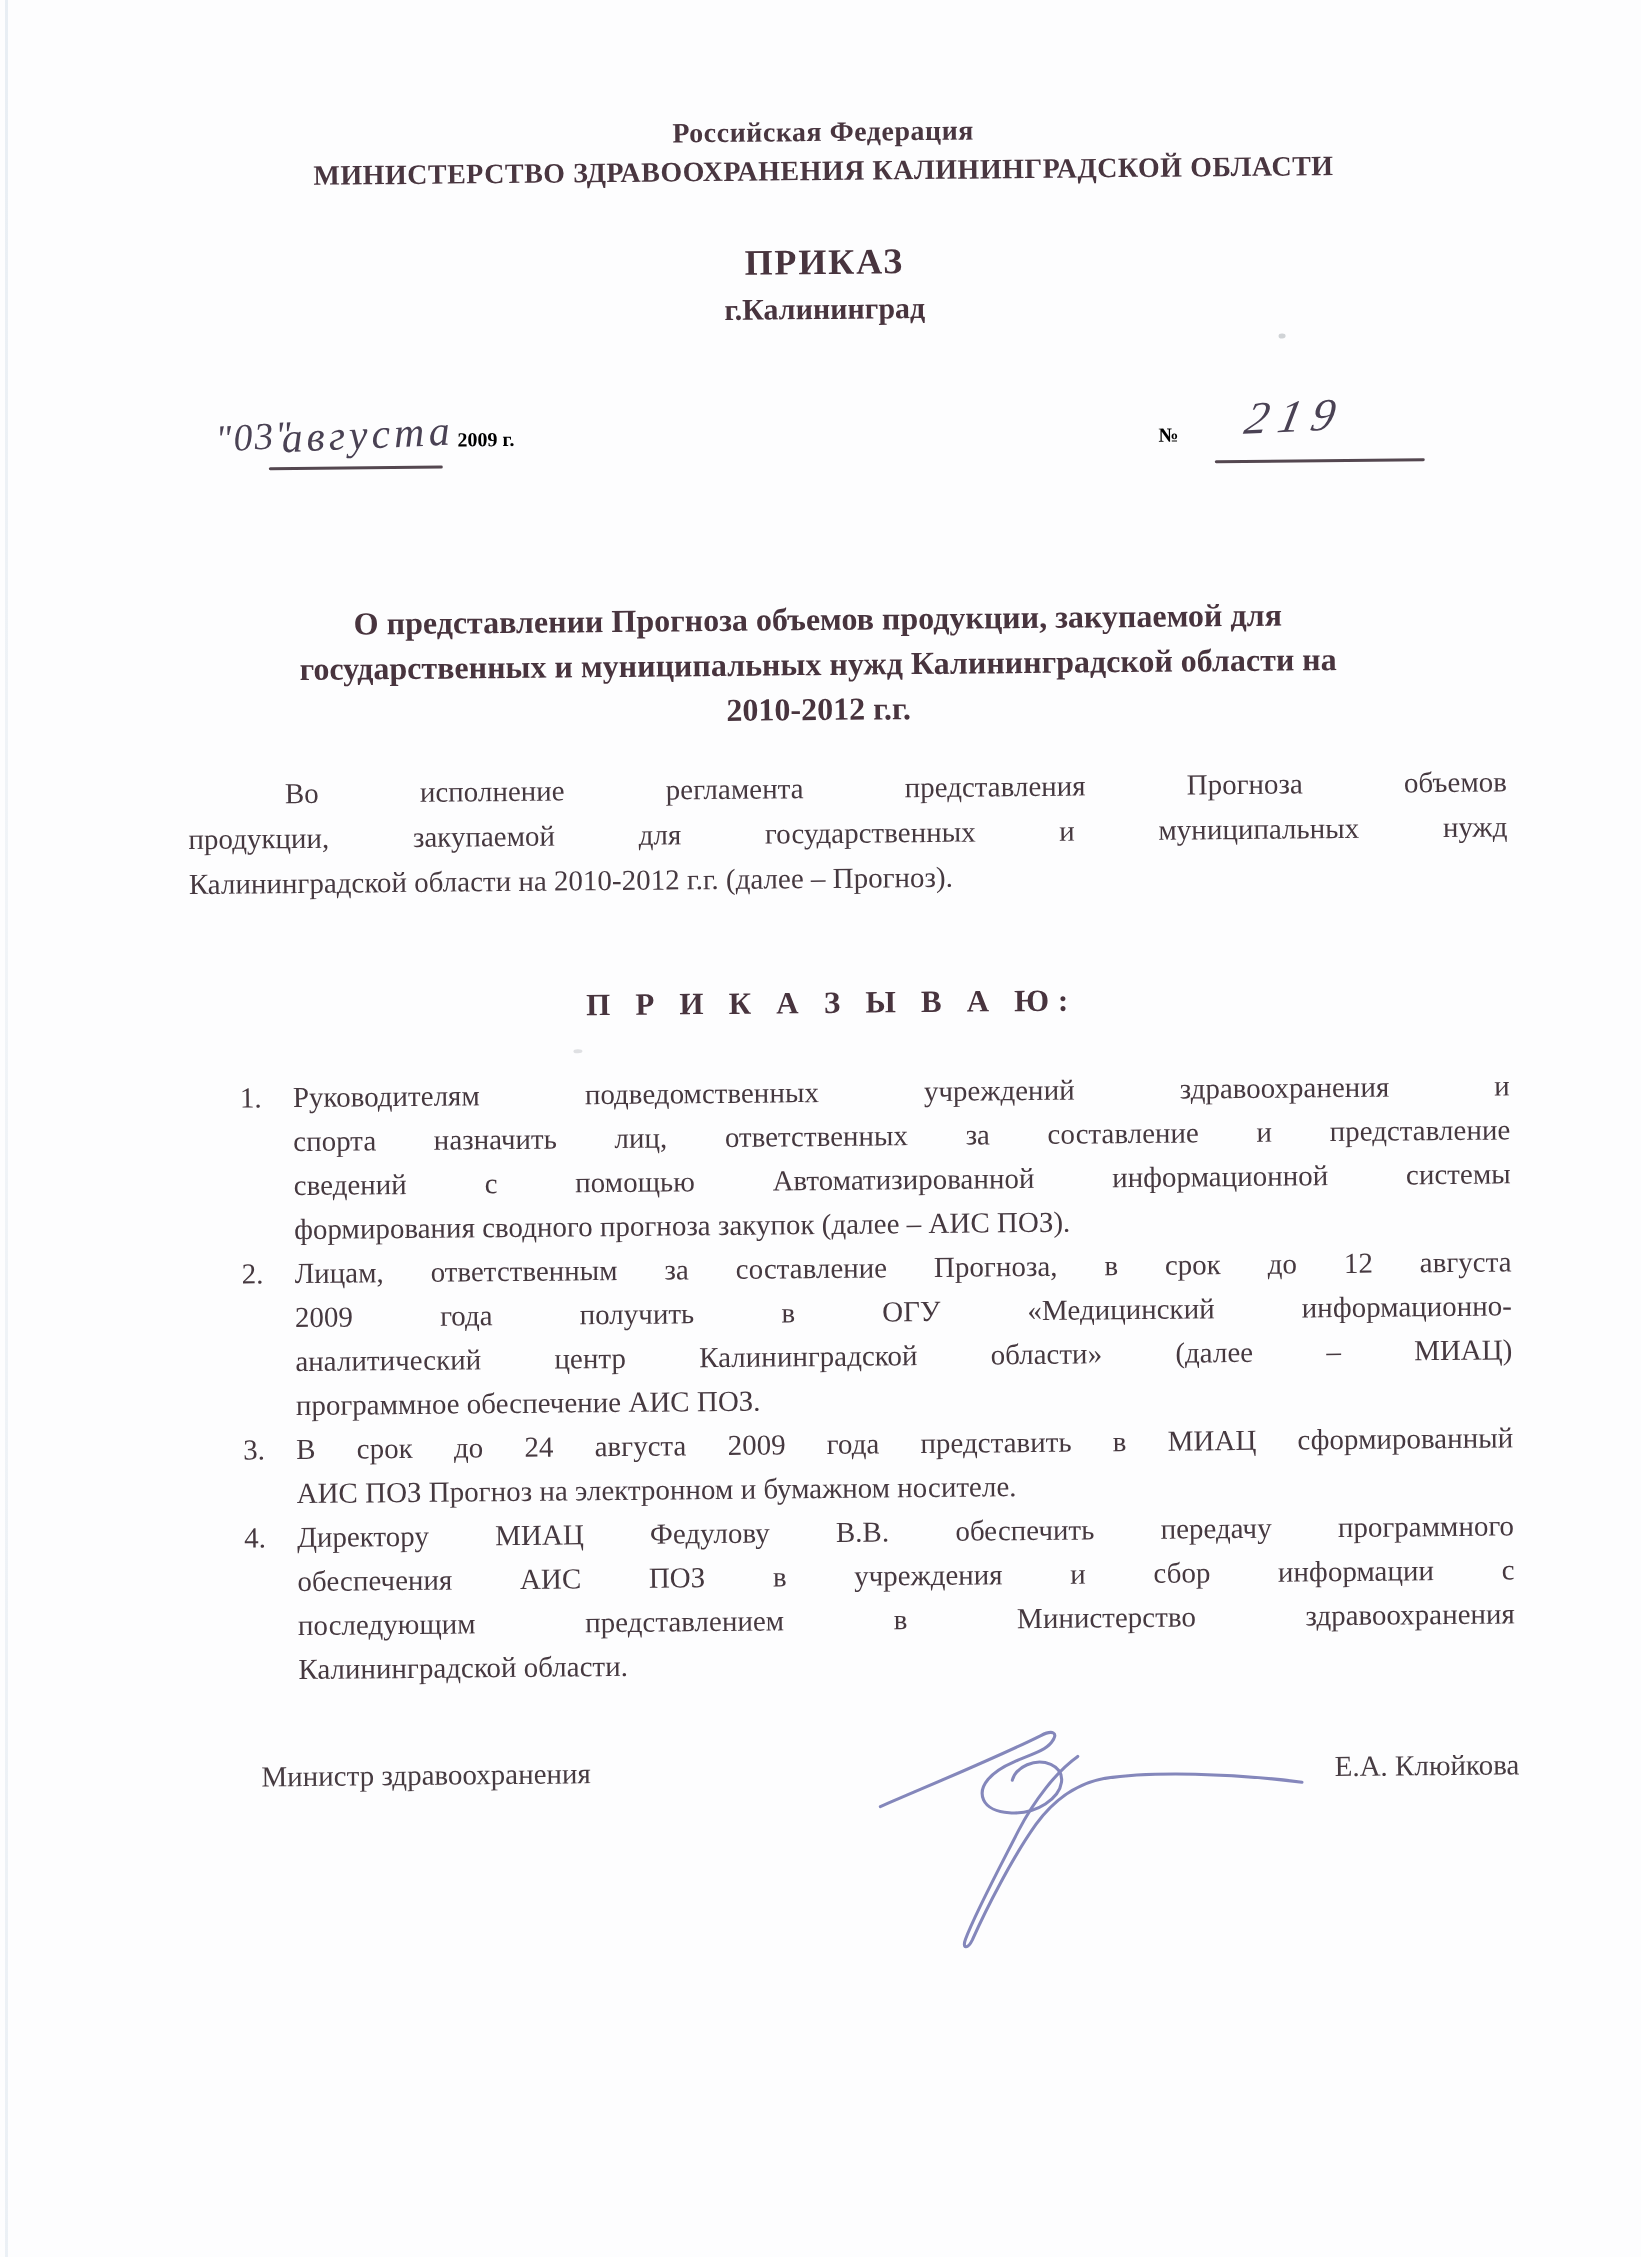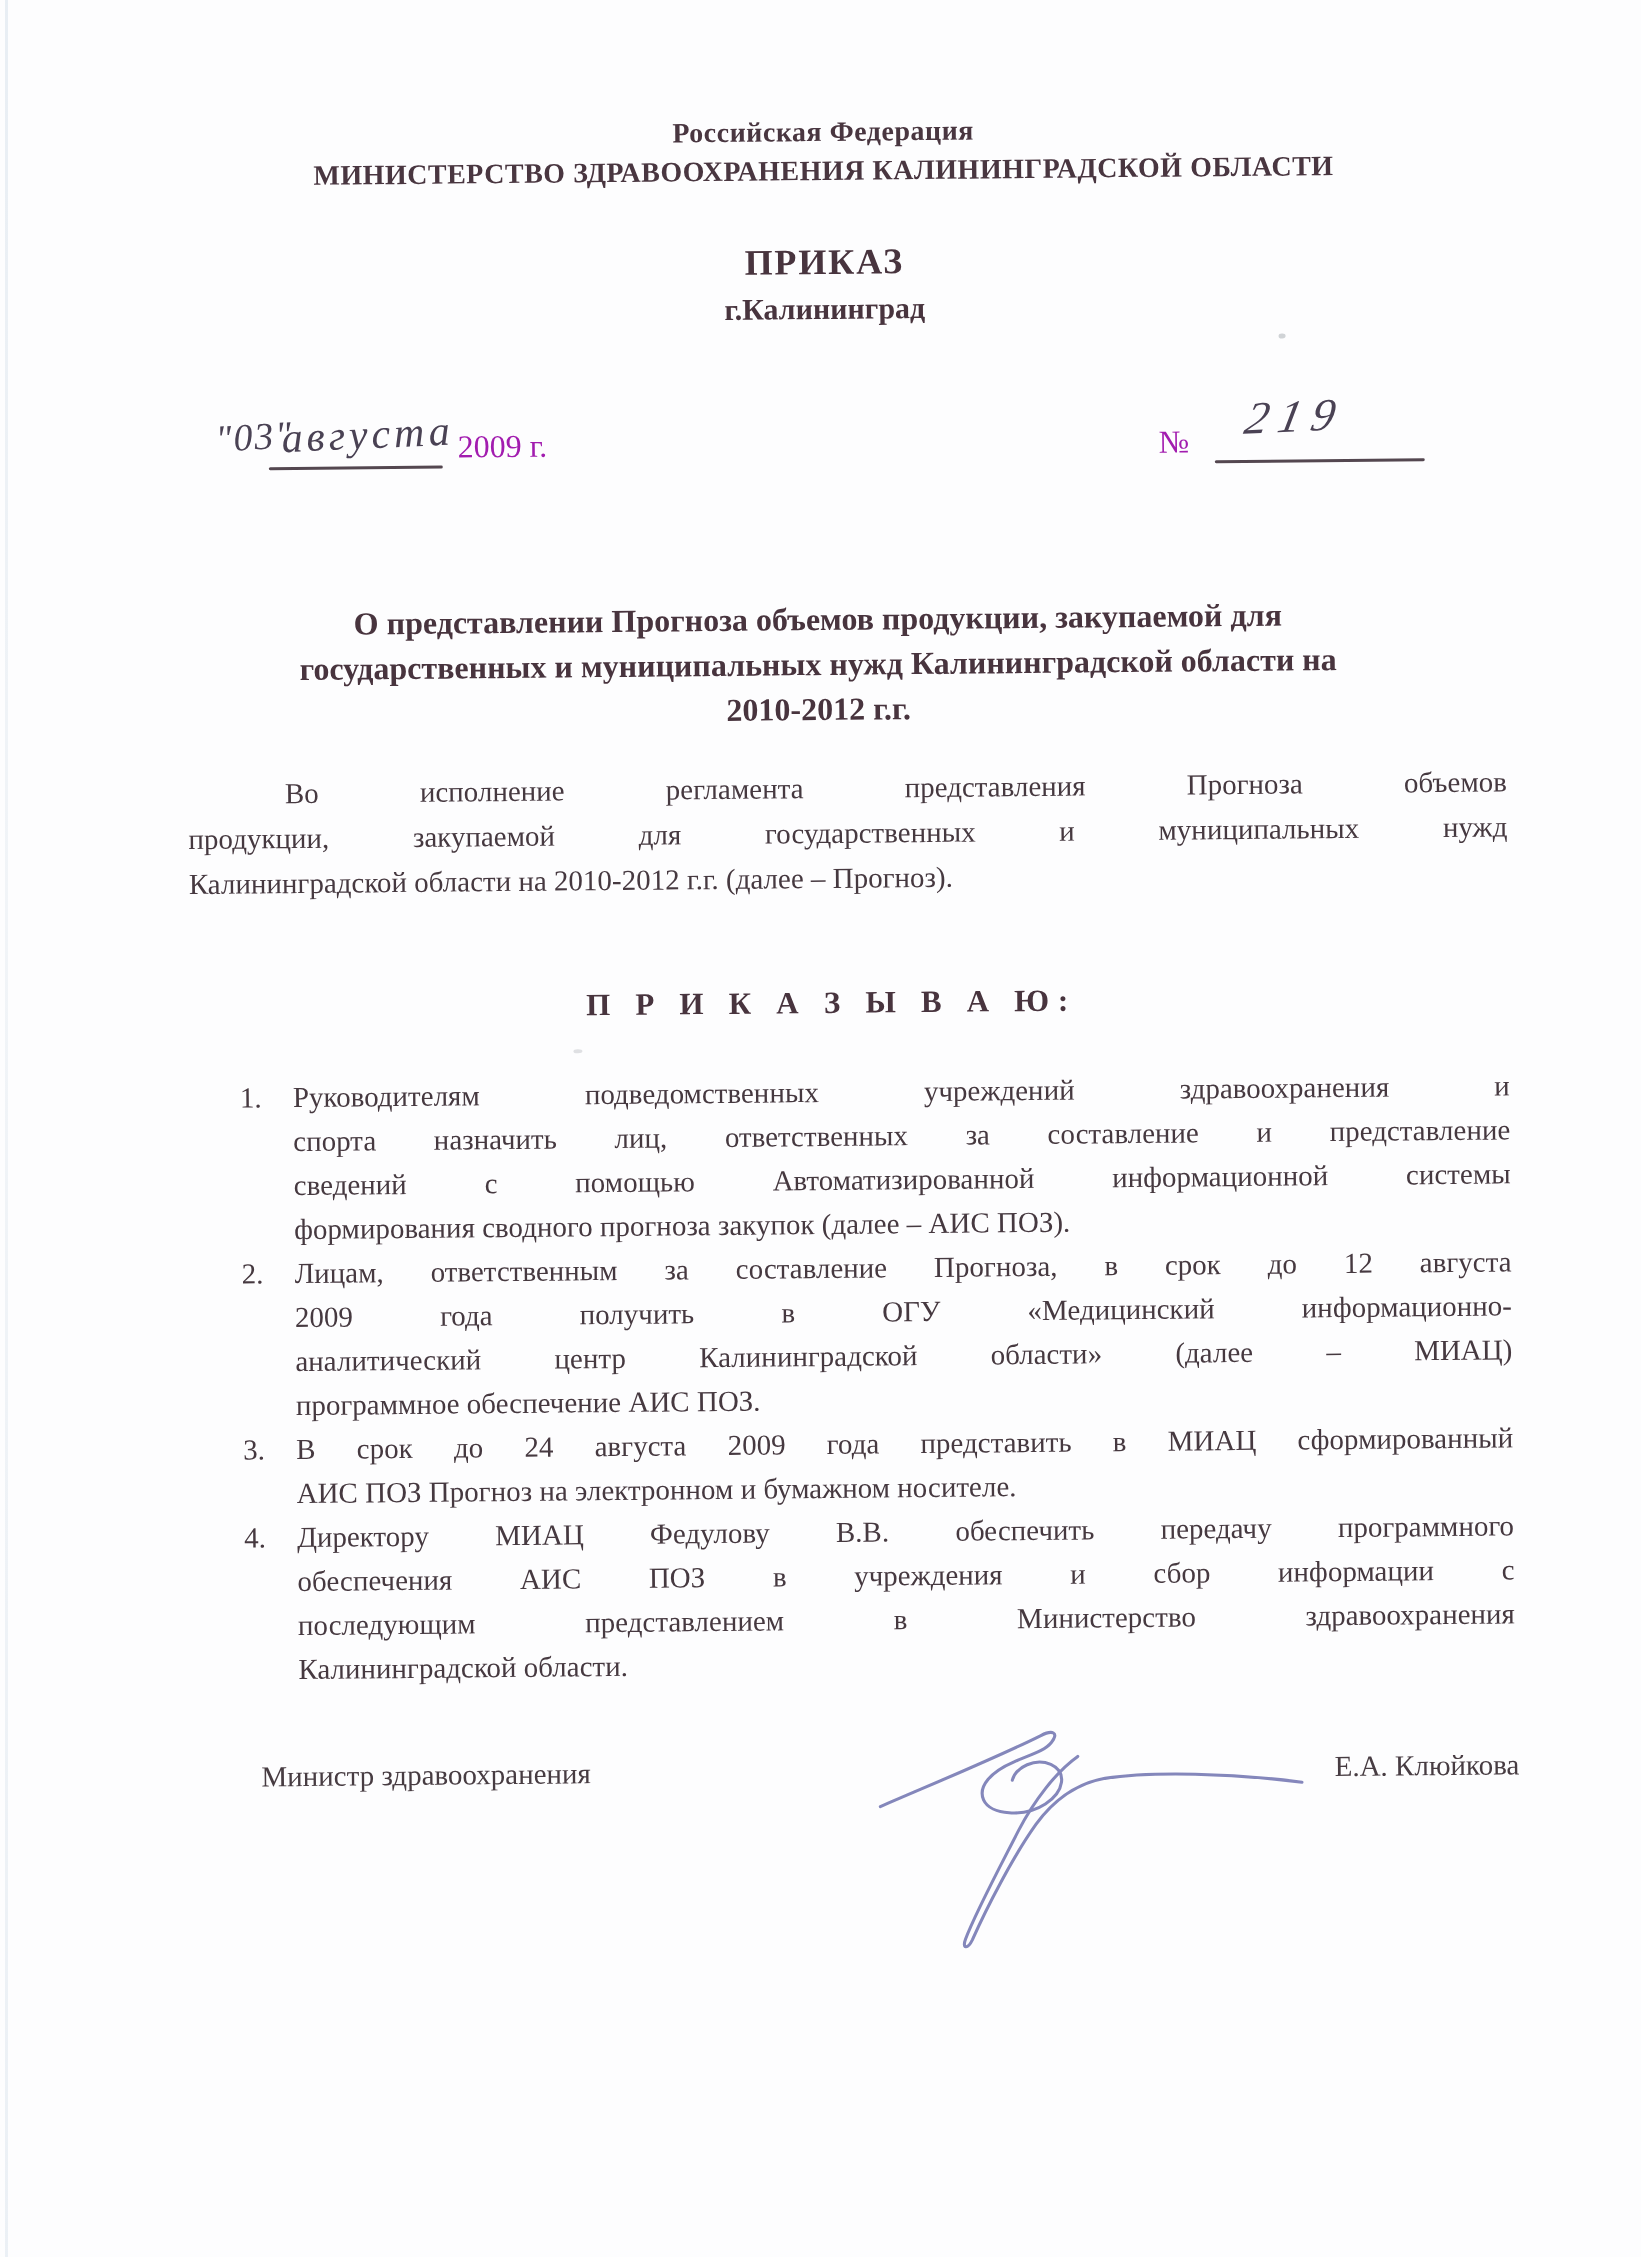--- a/index.html
+++ b/index.html
@@ -26,21 +26,21 @@
   .title-line{font-weight:bold;font-size:32px;line-height:45px;text-align:center;color:#48343e;}
   .body-line{font-size:29px;line-height:45px;}
   .jl{text-align:justify;text-align-last:justify;}
   .ll{text-align:left;}
   .indent{text-indent:97px;}
   .order-heading{font-weight:bold;font-size:31px;letter-spacing:8.7px;color:#48343e;}
   .list{left:238px;top:1070px;width:1270px;}
   .item{position:relative;padding-left:53px;}
   .item-num{position:absolute;left:0;top:0;font-size:29px;line-height:44px;}
   .item .body-line{line-height:44px;}
-  .printed-bold{font-weight:normal;font-size:32px;color:#a21caf;}
+  .printed-bold{font-weight:bold;font-size:20px;color:#000000;}
   .hand{font-style:italic;color:#4a4254;}
   .hand-day{font-size:38px;transform:rotate(-3deg);display:inline-block;letter-spacing:1.9px;}
   .hand-month{font-size:42px;transform:rotate(-2deg);display:inline-block;letter-spacing:3.9px;}
   .hand-num{font-size:46px;transform:skewX(-14deg) rotate(-2deg);display:inline-block;letter-spacing:9.7px;}
   .uline{position:absolute;height:2.9px;background:#544750;border-radius:1.9px;}
   .signoff{font-size:29px;color:#473c42;}
   .speck{position:absolute;border-radius:50%;background:#9aa0a6;opacity:.45;}
 </style>
 </head>
 <body>

